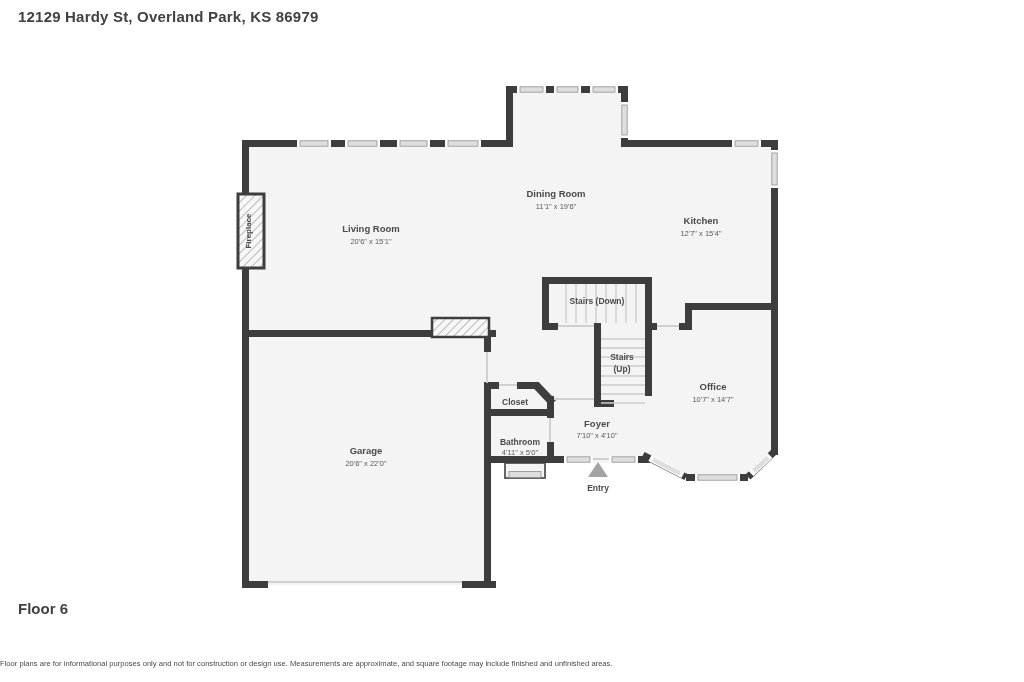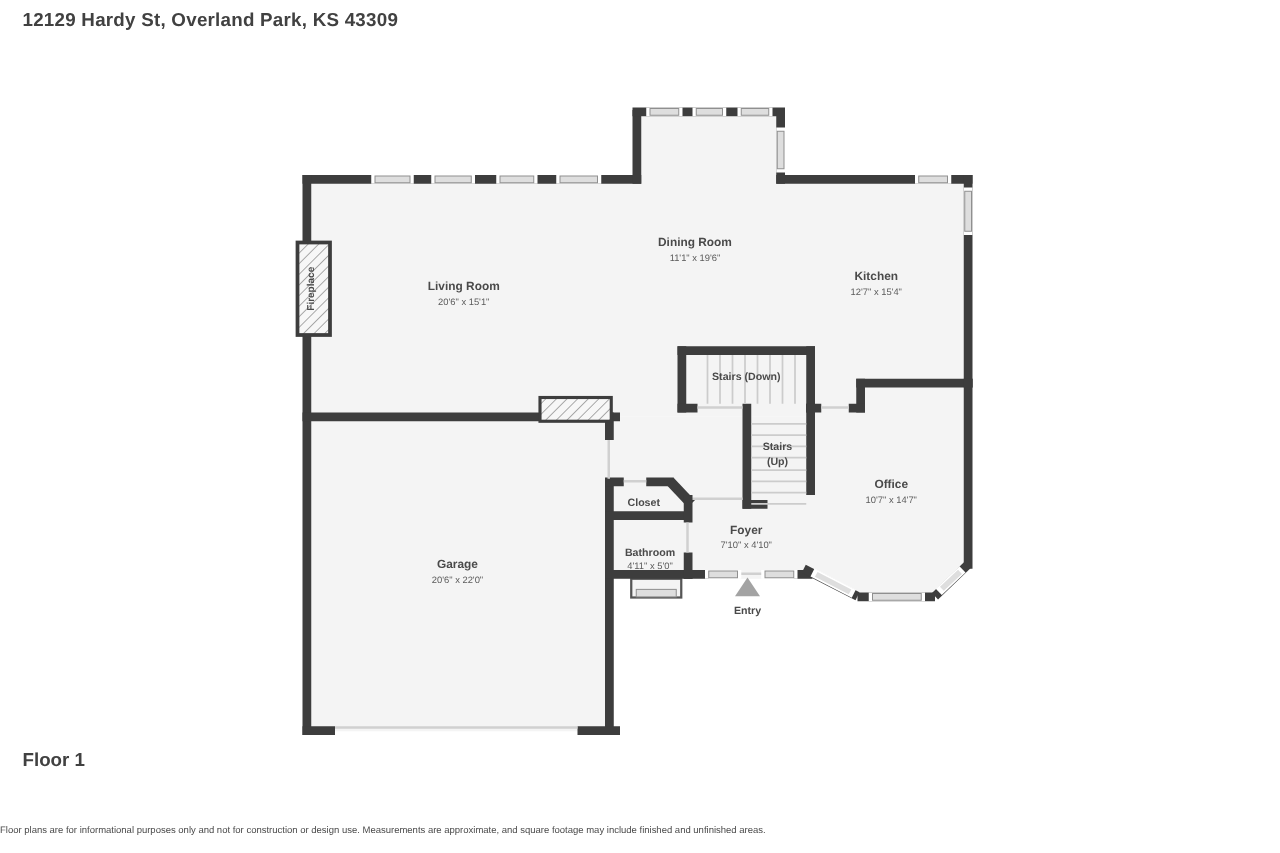--- a/index.html
+++ b/index.html
@@ -13,21 +13,21 @@
   .roomdims{font-size:7.5px;fill:#5a5a5a;}
   .smallname{font-size:8.5px;font-weight:700;fill:#4a4a4a;}
   .fptext{font-size:8px;font-weight:700;fill:#4a4a4a;}
   text{font-family:"Liberation Sans", sans-serif;text-anchor:middle;}
 </style>
 </head>
 <body>
 
 <div class="page">
 
-  <div class="address">12129 Hardy St, Overland Park, KS 43309</div>
+  <div class="address">12129 Hardy St, Overland Park, KS 86979</div>
 
   <svg width="1024" height="682" viewBox="0 0 1024 682">
     <defs>
       <pattern id="hatch" patternUnits="userSpaceOnUse" width="6" height="6" patternTransform="rotate(45)">
         <rect width="6" height="6" fill="#f7f7f7"></rect>
         <line x1="0" y1="0" x2="0" y2="6" stroke="#8f8f8f" stroke-width="1.2"></line>
       </pattern>
     </defs>
 
     <g>
@@ -199,15 +199,15 @@
 
       <text x="366" y="454" class="roomname">Garage</text>
       <text x="366" y="466" class="roomdims">20'6" x 22'0"</text>
 
       <text x="598" y="491" class="smallname">Entry</text>
 
       <text x="251" y="231" class="fptext" transform="rotate(-90 251 231)">Fireplace</text>
     </g>
   </svg>
 
-  <div class="floorlabel">Floor 1</div>
+  <div class="floorlabel">Floor 6</div>
   <div class="disclaimer">Floor plans are for informational purposes only and not for construction or design use. Measurements are approximate, and square footage may include finished and unfinished areas.</div>
 </div>
 
 </body></html>

